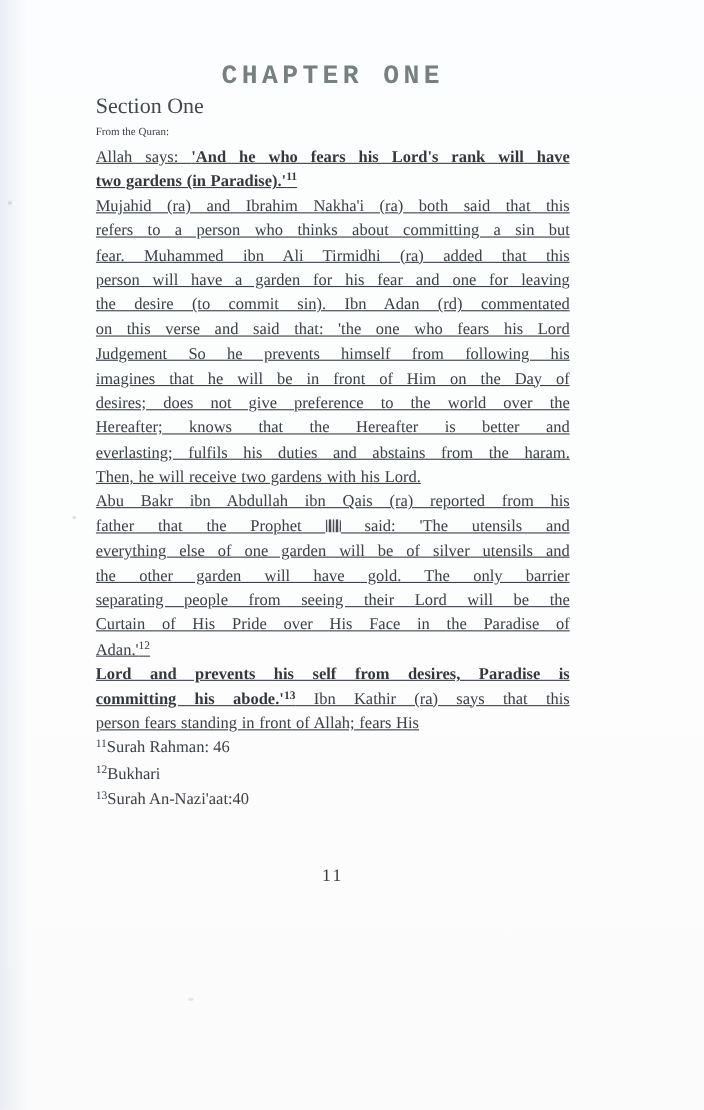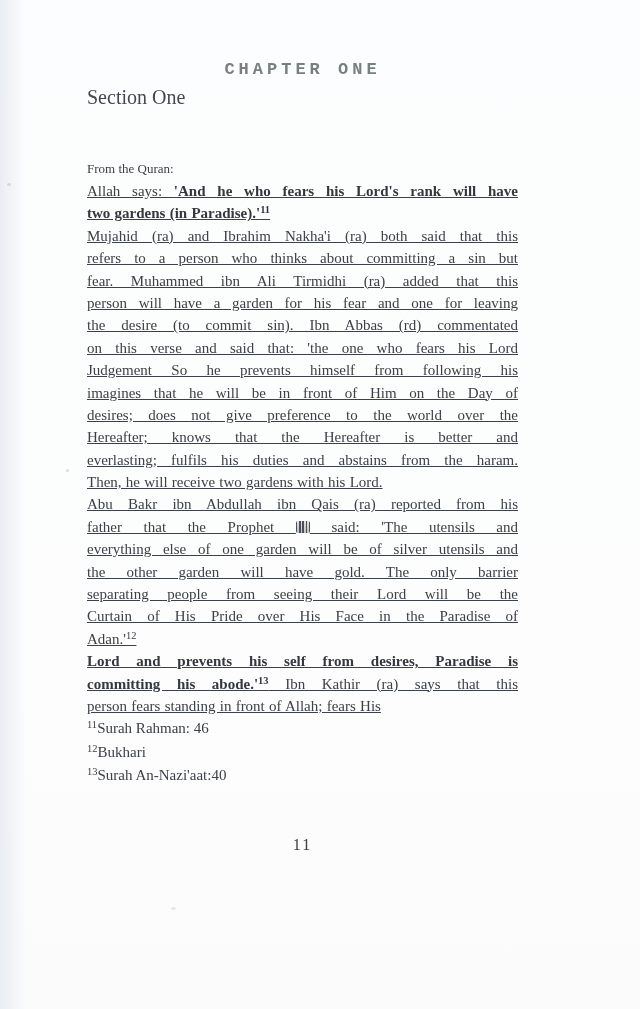--- a/index.html
+++ b/index.html
@@ -27,45 +27,44 @@
 
   .column{
     position:absolute;left:87px;top:57px;width:431px;
     color:#3c4147;
   }
   .chapter-title{
     margin:0;
     text-align:center;
     font-family:"Liberation Mono","DejaVu Sans Mono",monospace;
     font-weight:bold;
-    font-size:17px;
+    font-size:24px;
     letter-spacing:4px;
     color:#78807f;
     line-height:26px;
   }
   .subtitle{
     margin:5px 0 0 0;
     text-align:center;
     font-weight:normal;
     font-size:20px;
     color:#4d5258;
     line-height:26px;
   }
   .section-heading{
     margin:2px 0 0 0;
     font-weight:normal;
     font-size:20px;
     color:#43484e;
     line-height:25px;
   }
   .intro-line{
-    font-size:13px;
+    font-size:10px;
     line-height:21px;
     color:#3c4147;
-    margin-top:48px;
   }
   .paragraphs{margin-top:1px;}
   .paragraph{margin:0;}
   .line{
     font-size:15px;
     line-height:22.4px;
     text-align:justify;
     text-align-last:justify;
     height:22.4px;
     overflow:hidden;
@@ -120,21 +119,21 @@
     <div class="paragraphs" id="paragraphs">
         <div class="paragraph">
           <div class="line"><span>Allah says: </span><b><span>'And he who fears his Lord's rank will have</span></b></div>
           <div class="line last"><b><span>two gardens (in Paradise).'</span></b><b><sup>11</sup></b></div>
         </div>
         <div class="paragraph">
           <div class="line"><span>Mujahid (ra) and Ibrahim Nakha'i (ra) both said that this</span></div>
           <div class="line"><span>refers to a person who thinks about committing a sin but</span></div>
           <div class="line"><span>fear. Muhammed ibn Ali Tirmidhi (ra) added that this</span></div>
           <div class="line"><span>person will have a garden for his fear and one for leaving</span></div>
-          <div class="line"><span>the desire (to commit sin). Ibn Abbas (rd) commentated</span></div>
+          <div class="line"><span>the desire (to commit sin). Ibn Adan (rd) commentated</span></div>
           <div class="line"><span>on this verse and said that: 'the one who fears his Lord</span></div>
           <div class="line"><span>Judgement So he prevents himself from following his</span></div>
           <div class="line"><span>imagines that he will be in front of Him on the Day of</span></div>
           <div class="line"><span>desires; does not give preference to the world over the</span></div>
           <div class="line"><span>Hereafter; knows that the Hereafter is better and</span></div>
           <div class="line"><span>everlasting; fulfils his duties and abstains from the haram.</span></div>
           <div class="line last"><span>Then, he will receive two gardens with his Lord.</span></div>
         </div>
         <div class="paragraph">
           <div class="line"><span>Abu Bakr ibn Abdullah ibn Qais (ra) reported from his</span></div>

